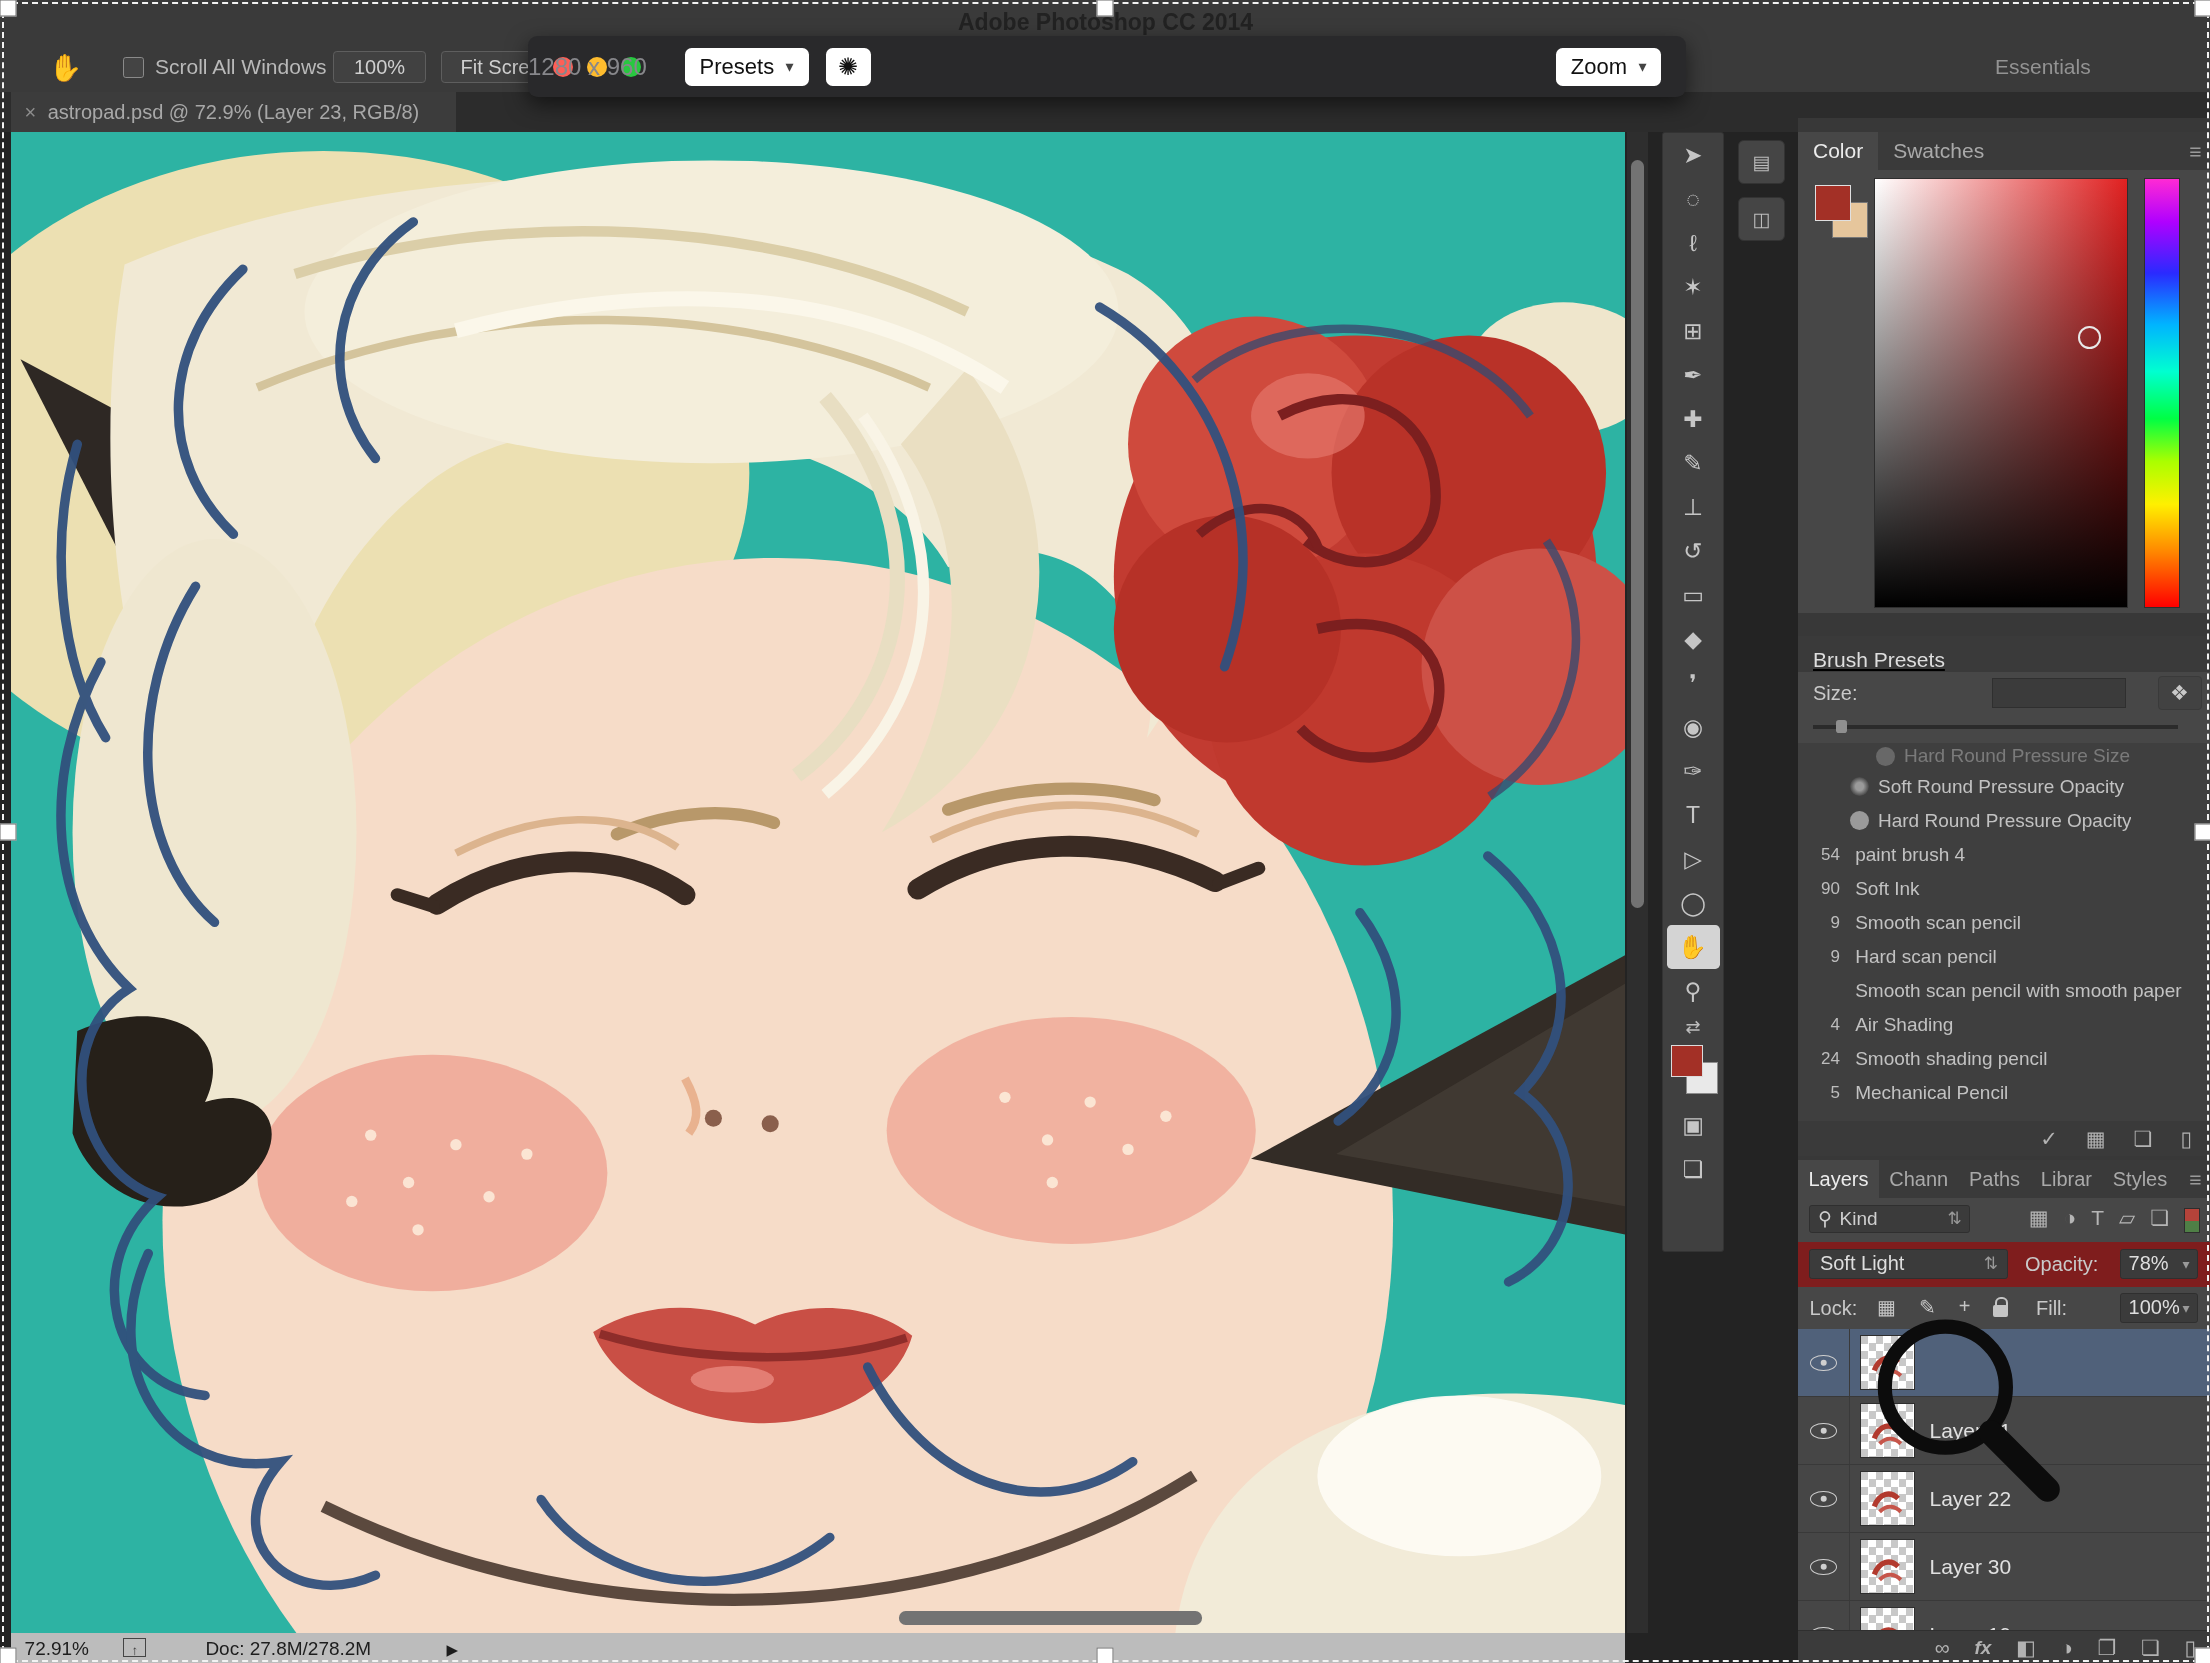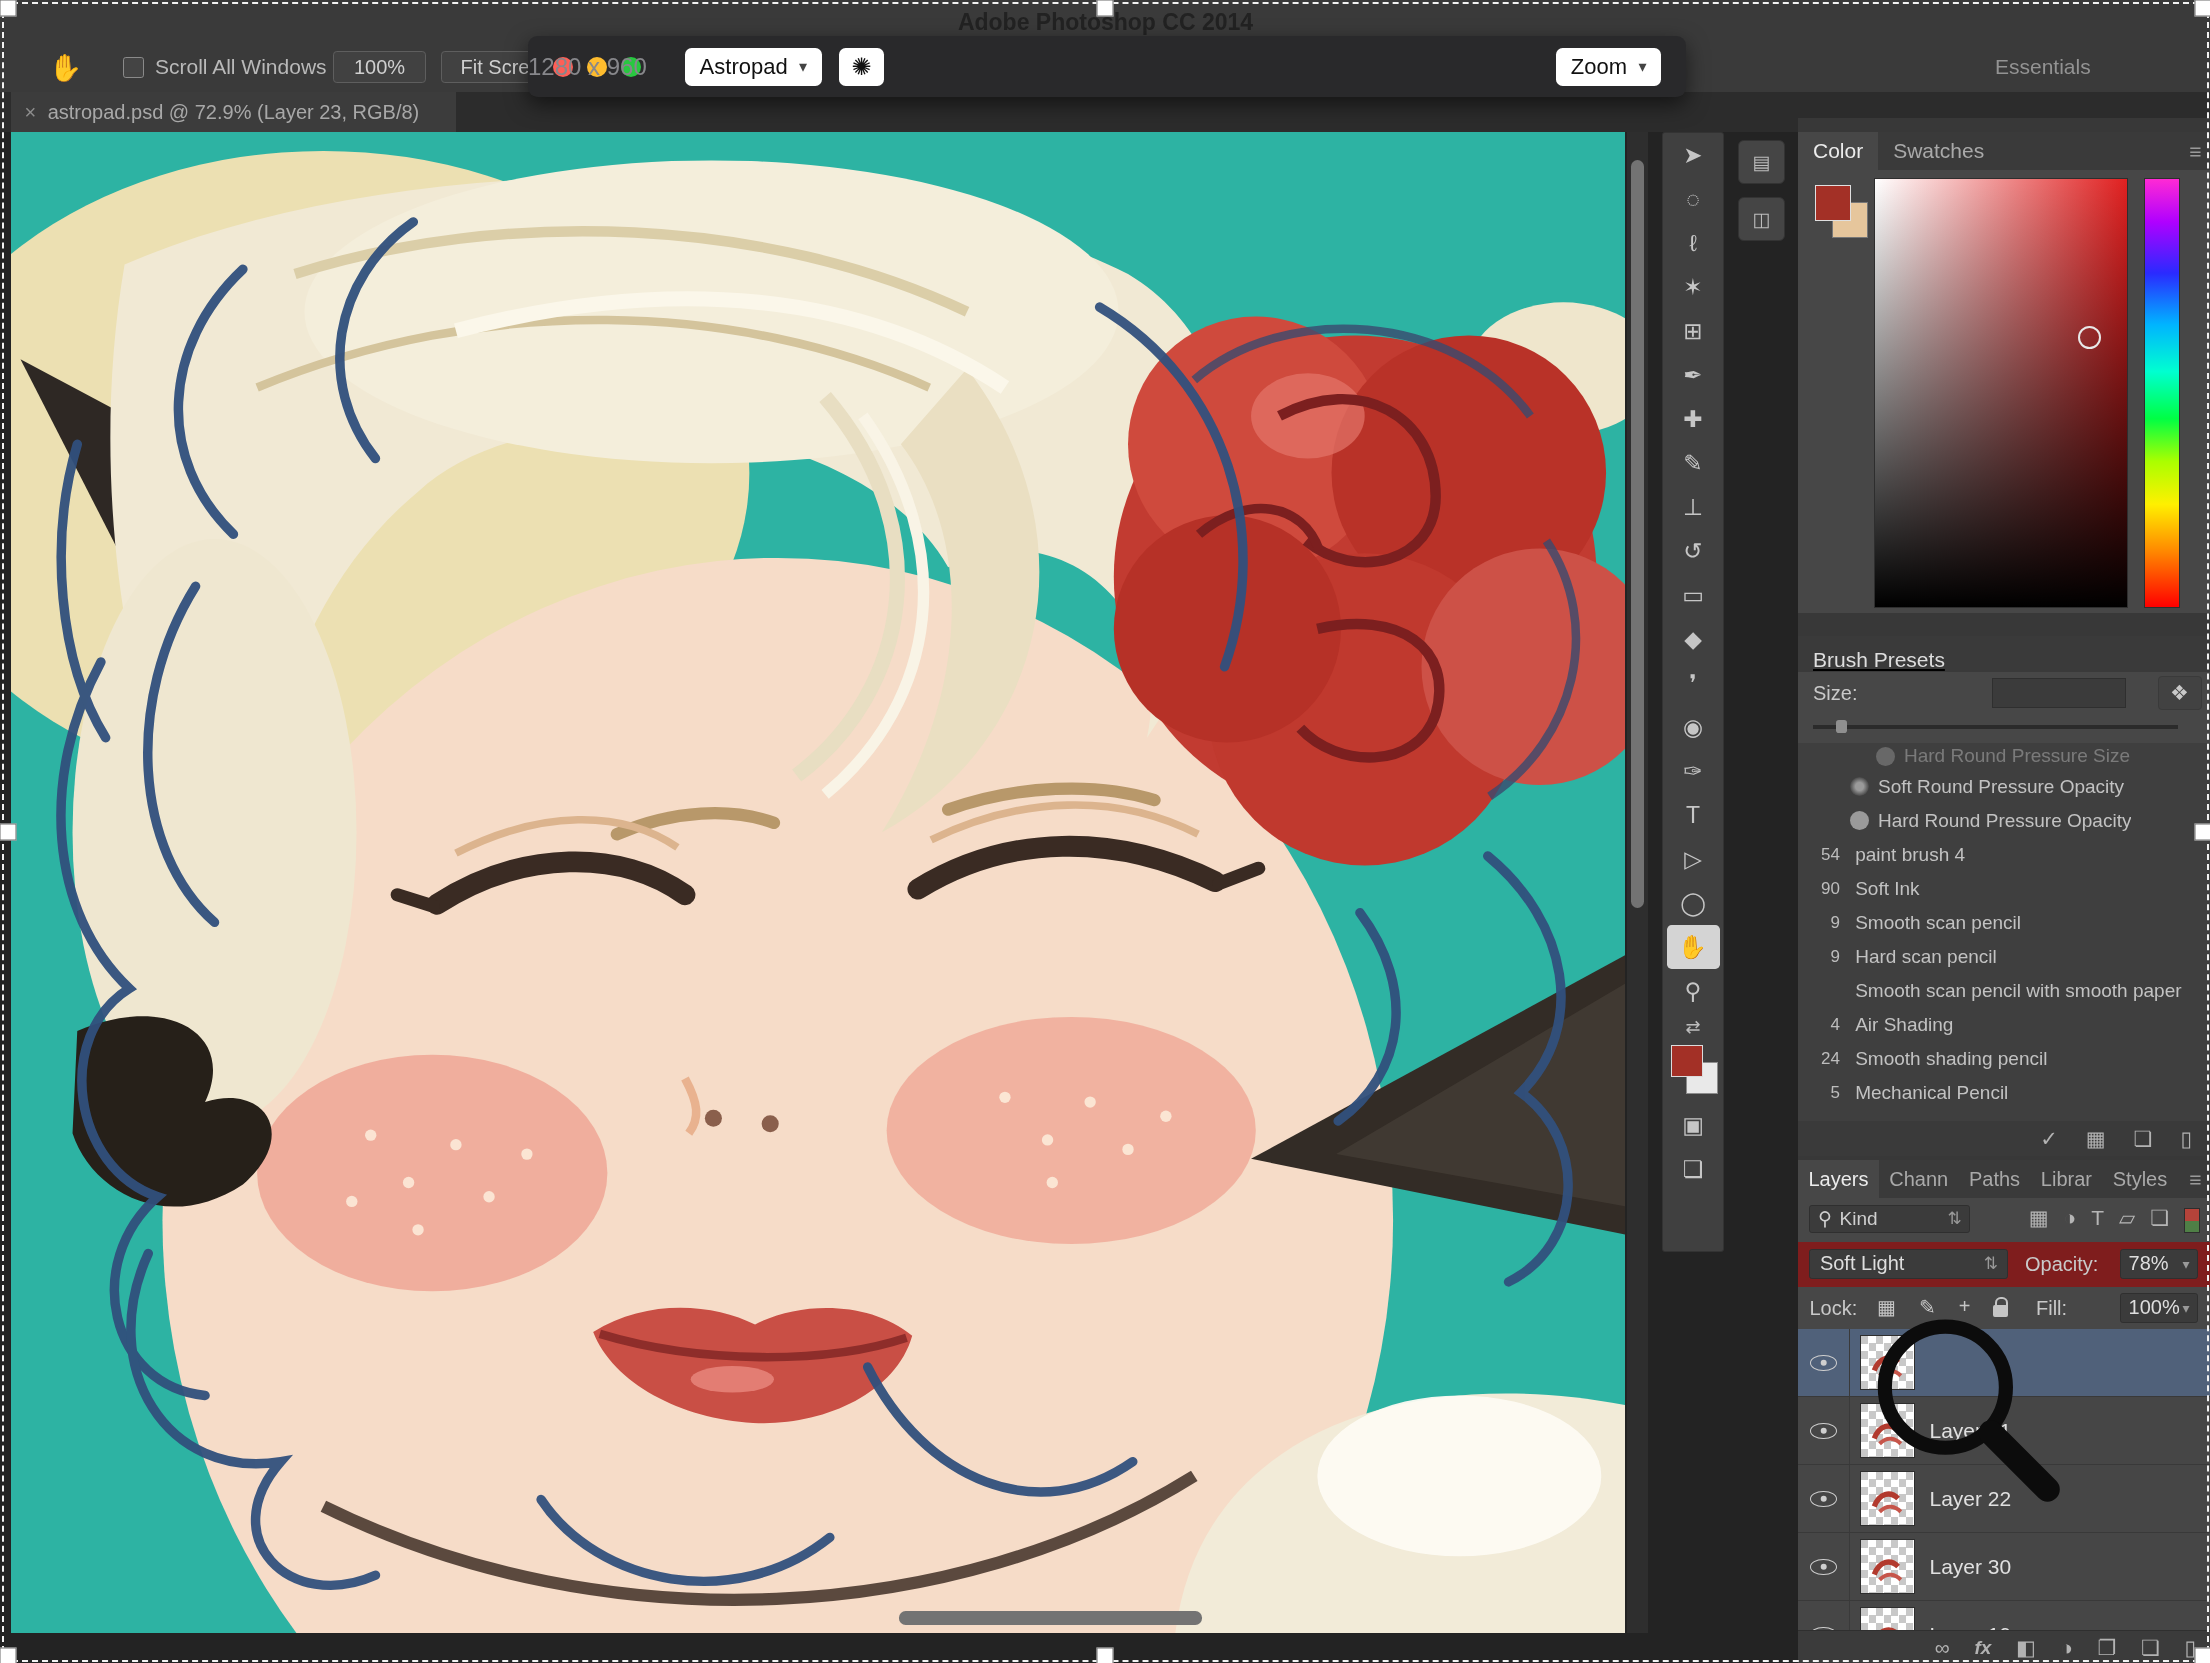--- a/index.html
+++ b/index.html
@@ -157,21 +157,21 @@
     <span class="abs opt-btn" style="left:333px;width:91px;">100%</span>
     <span class="abs opt-btn" style="left:441px;width:106px;">Fit Scre</span>
     <span class="abs workspace">Essentials</span>
   </div>
 
   <div class="abs astrobar">
     <span class="light l-red"></span>
     <span class="light l-yellow"></span>
     <span class="light l-green"></span>
     <span class="pill" style="margin-left:30px;">
-      <span>Astropad</span>
+      <span>Presets</span>
       <span class="caret">▾</span>
     </span>
     <span class="gearbtn">
       <span>✺</span>
     </span>
     <span class="resolution">1280 x 960</span>
     <span class="pill zoom-pill">
       <span>Zoom</span>
       <span class="caret">▾</span>
     </span>
@@ -559,20 +559,28 @@
       <span class="panel-foot-icon">❐</span>
       <span class="panel-foot-icon">❏</span>
       <span class="panel-foot-icon">▯</span>
     </div>
 
   <svg class="abs magnifier" viewBox="0 0 240 240">
     <circle cx="104" cy="88" r="64" fill="none" stroke="#0c0c0c" stroke-width="15"></circle>
     <line x1="152" y1="136" x2="212" y2="196" stroke="#0c0c0c" stroke-width="26" stroke-linecap="round"></line>
   </svg>
 
+  <div class="abs statusbar">
+    <span style="left:13.2px;">72.91%</span>
+    <span class="export-box">
+        <span>↑</span>
+      </span>
+    <span style="left:194px;">Doc: 27.8M/278.2M</span>
+    <span style="left:435px;font-size:15px;top:7.6px;">▶</span>
+  </div>
 
   <div class="ants"></div>
   <div class="handle" style="left:7.6px;top:7.6px;"></div>
   <div class="handle" style="left:1105px;top:7.6px;"></div>
   <div class="handle" style="left:2203px;top:7.6px;"></div>
   <div class="handle" style="left:2203px;top:832px;"></div>
   <div class="handle" style="left:2203px;top:1656px;"></div>
   <div class="handle" style="left:1105px;top:1656px;"></div>
   <div class="handle" style="left:7.6px;top:1656px;"></div>
   <div class="handle" style="left:7.6px;top:832px;"></div>

